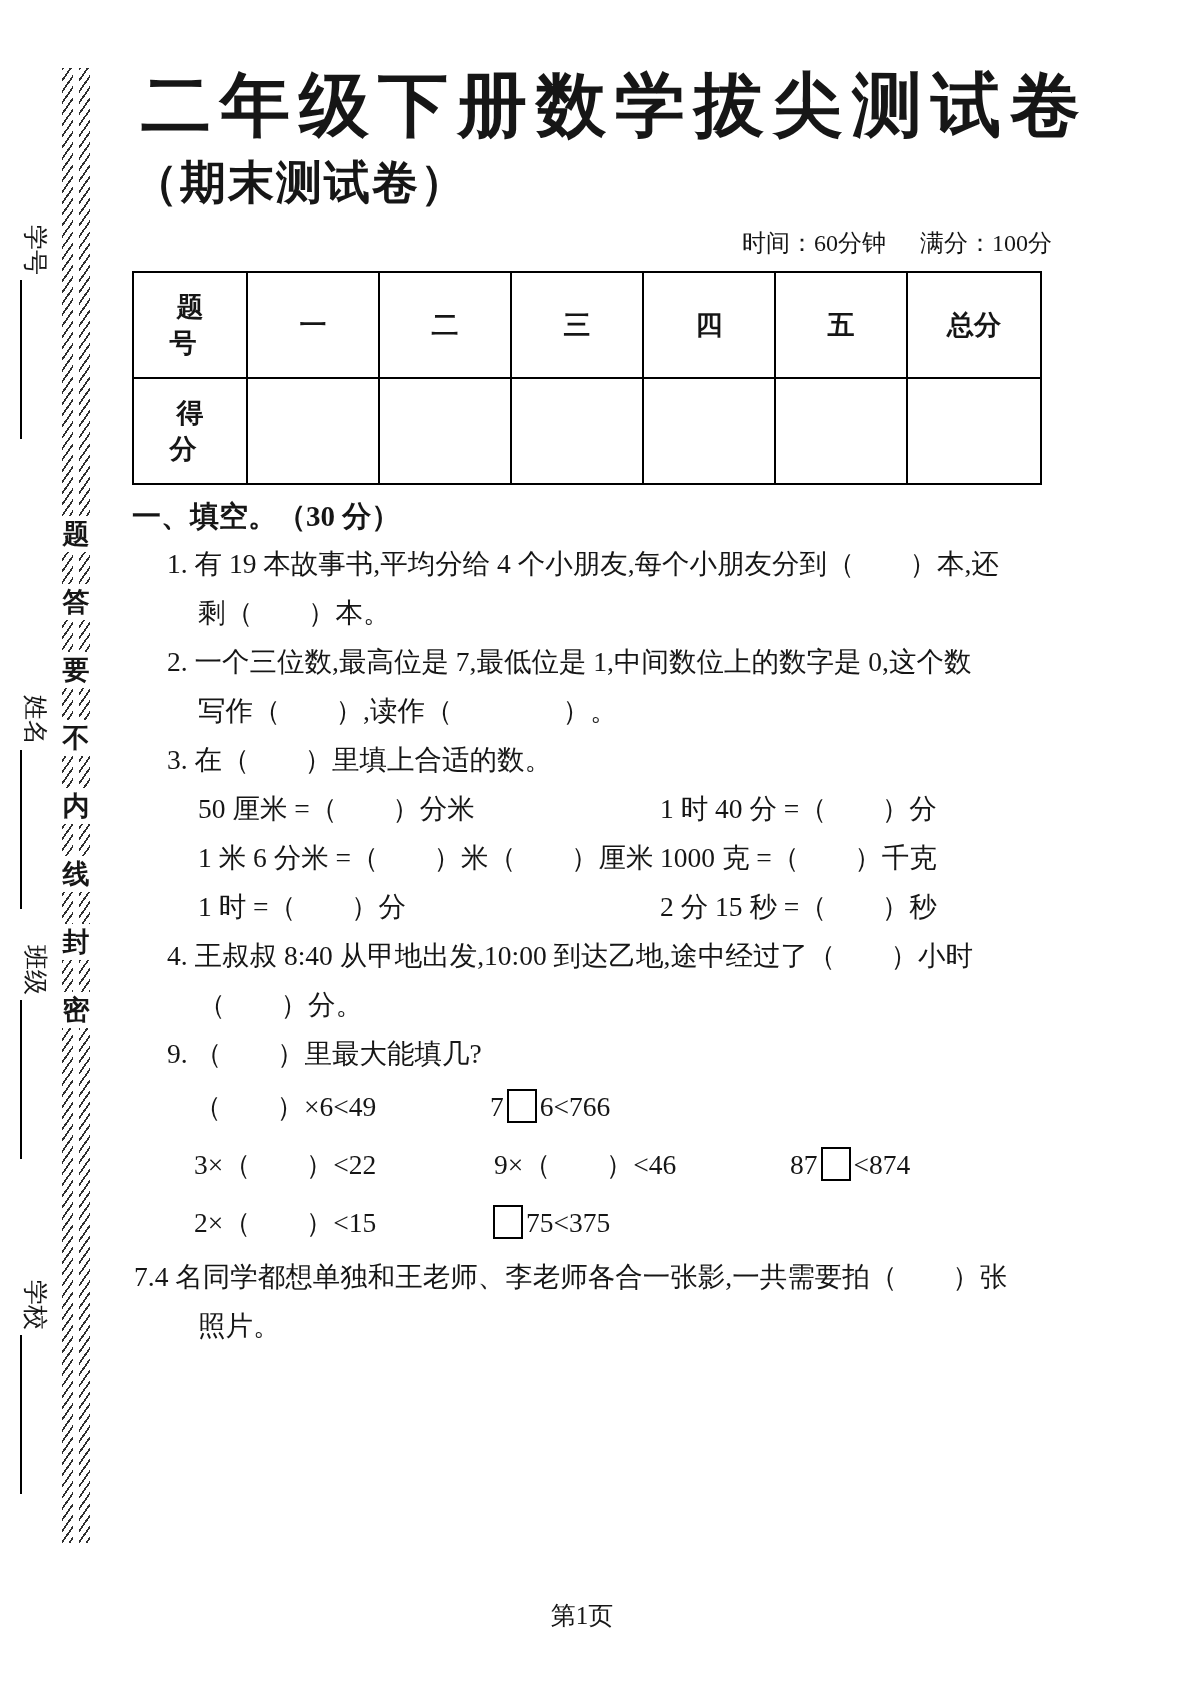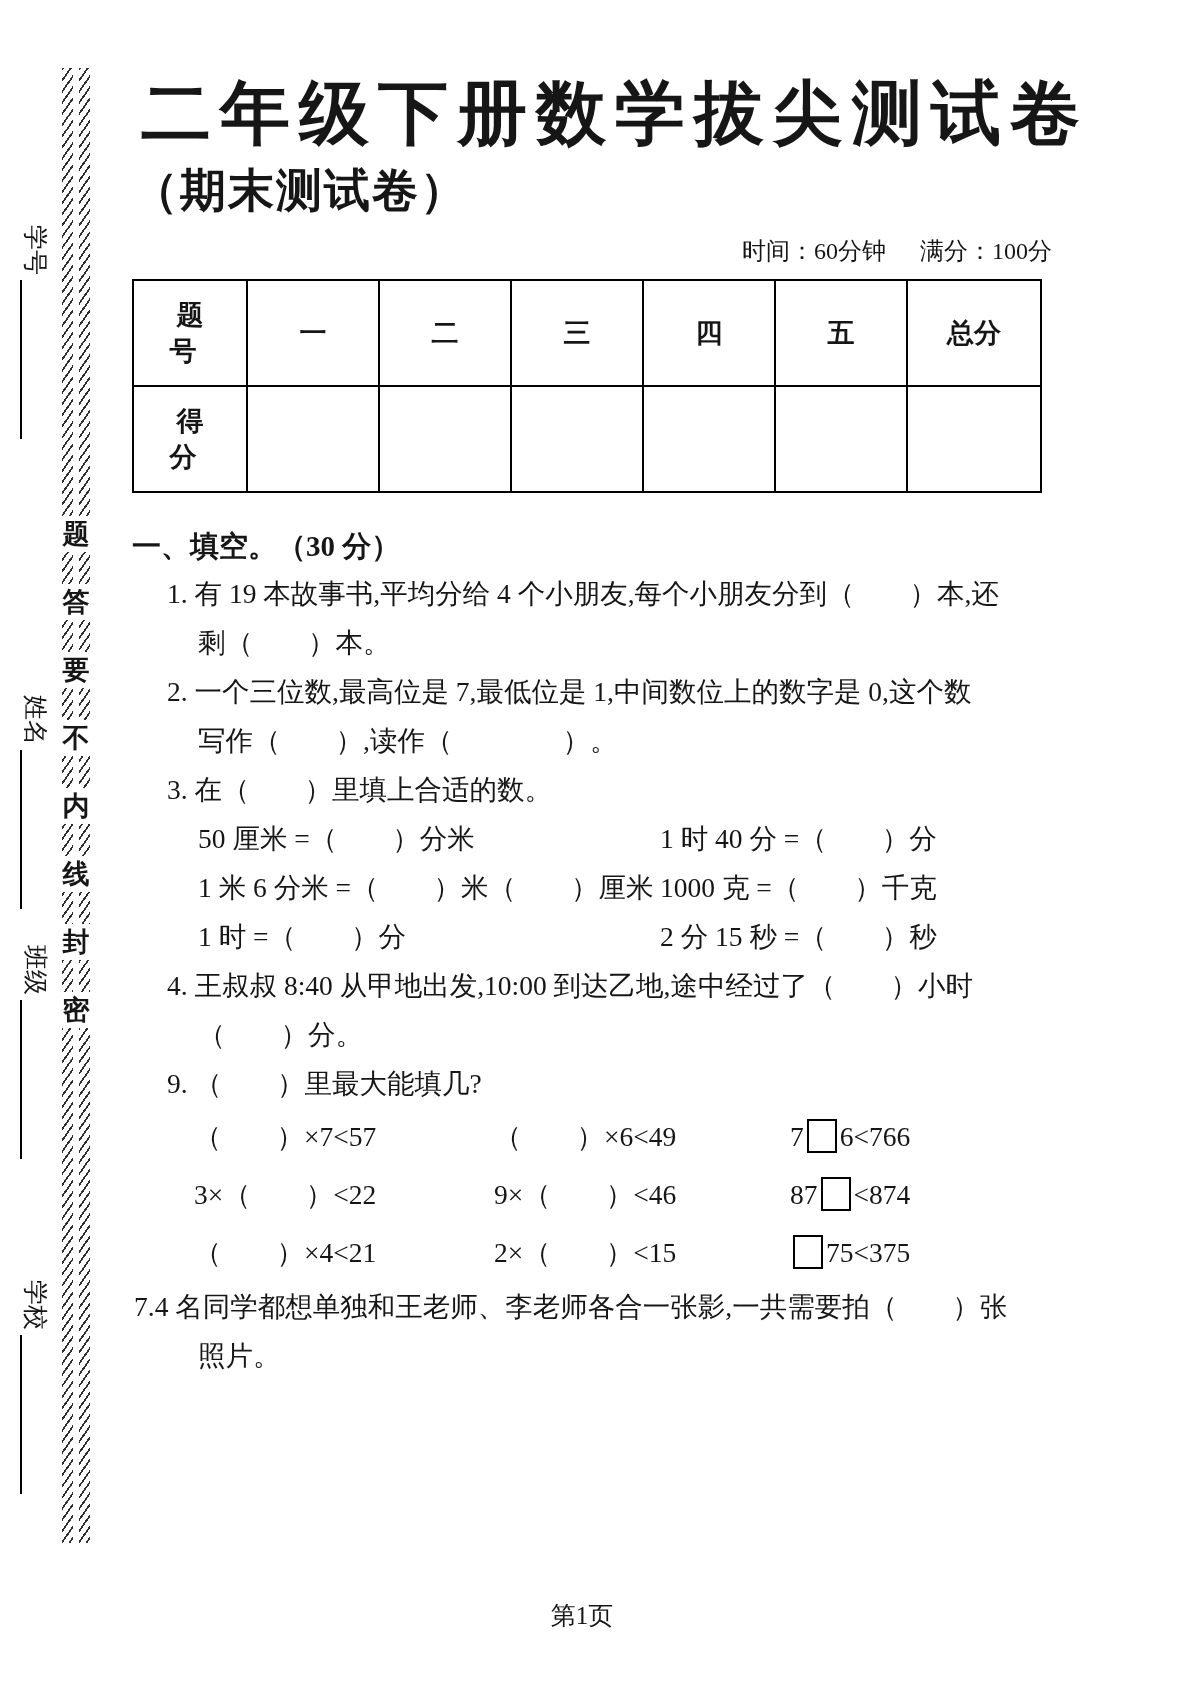--- a/index.html
+++ b/index.html
@@ -30,38 +30,38 @@
   .seal-chars {
     position:absolute; left:57px; top:516px; width:38px;
     display:flex; flex-direction:column; gap:32px;
   }
   .schar {
     background:#fff; width:38px; text-align:center;
     font-size:27px; line-height:36px; font-weight:600;
   }
 
   
-  .content { position:absolute; left:132px; top:12px; width:932px; }
+  .content { position:absolute; left:132px; top:4px; width:932px; }
 
   .title {
     margin:58px 0 0; font-size:70px; font-weight:bold; text-align:center;
     letter-spacing:9px; text-indent:9px; white-space:nowrap; line-height:1.25;
   }
   .subtitle {
     margin-top:4px; font-size:46px; font-weight:bold; 
     letter-spacing:2px; line-height:1.25;
   }
   .info { margin-top:16px; font-size:24px; text-align:right; padding-right:12px; }
   .info .gap { display:inline-block; width:34px; }
 
   table.score { border-collapse:collapse; table-layout:fixed; width:908px; margin-top:12px; }
   table.score td { border:2.5px solid #000; height:47px; text-align:center; font-size:27px; padding:16px;font-weight:bold; }
   table.score td.lab { letter-spacing:14px; text-indent:14px; }
 
-  .sec-heading { margin-top:30px; font-size:29px; font-weight:bold; line-height:46px; }
+  .sec-heading { margin-top:8px; font-size:29px; font-weight:bold; line-height:46px; }
 
   .qline  { font-size:27.5px; line-height:49px; padding-left:35px; white-space:nowrap; }
   .qcont  { padding-left:66px; }
   .noind  { padding-left:2px; }
 
   .q3row { display:flex; padding-left:66px; font-size:27.5px; line-height:49px; white-space:nowrap; }
   .q3row .lcell { width:462px; }
 
   .q5row { display:flex; padding-left:62px; font-size:27.5px; line-height:58px; height:58px; white-space:nowrap; }
   .q5row .c1 { width:300px; }
@@ -185,31 +185,29 @@
     </div>
 
     <div>
       <div class="qline">4. 王叔叔 8:40 从甲地出发,10:00 到达乙地,途中经过了（　　）小时</div>
       <div class="qline qcont">（　　）分。</div>
     </div>
 
     <div>
       <div class="qline">9. （　　）里最大能填几?</div>
       <div class="q5row">
-        <span class="c1">（　　）×7&lt;57</span>
         <span class="c2">（　　）×6&lt;49</span>
         <span class="c3"><span>7</span><span class="sq"></span><span>6&lt;766</span></span>
       </div>
       <div class="q5row">
         <span class="c1">3×（　　）&lt;22</span>
         <span class="c2">9×（　　）&lt;46</span>
         <span class="c3"><span>87</span><span class="sq"></span><span>&lt;874</span></span>
       </div>
       <div class="q5row">
-        <span class="c1">（　　）×4&lt;21</span>
         <span class="c2">2×（　　）&lt;15</span>
         <span class="c3"><span></span><span class="sq"></span><span>75&lt;375</span></span>
       </div>
     </div>
 
 
     <div>
       <div class="qline noind">7.4 名同学都想单独和王老师、李老师各合一张影,一共需要拍（　　）张</div>
       <div class="qline qcont">照片。</div>
     </div>

